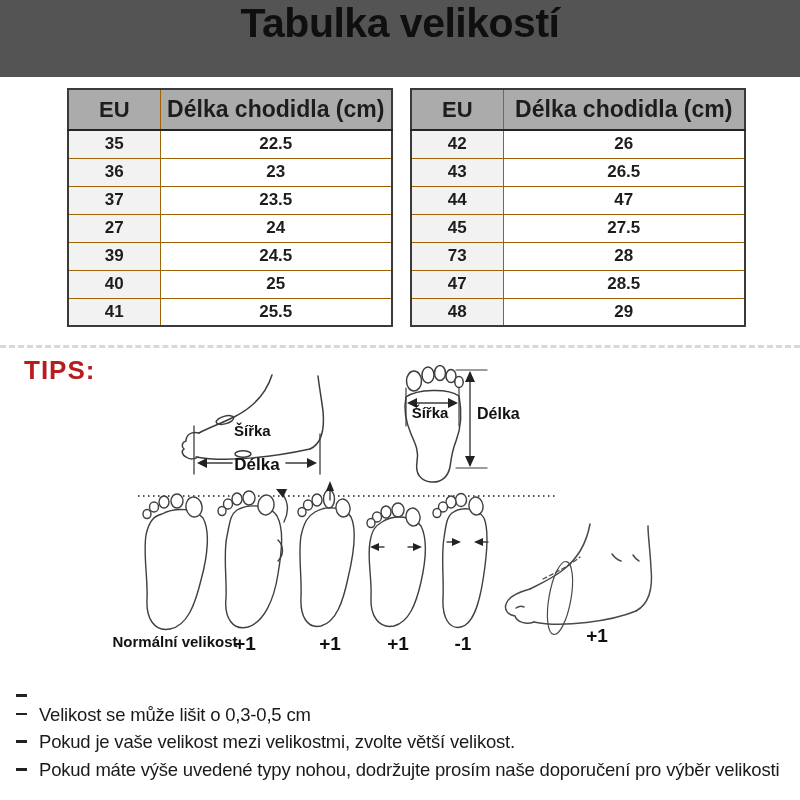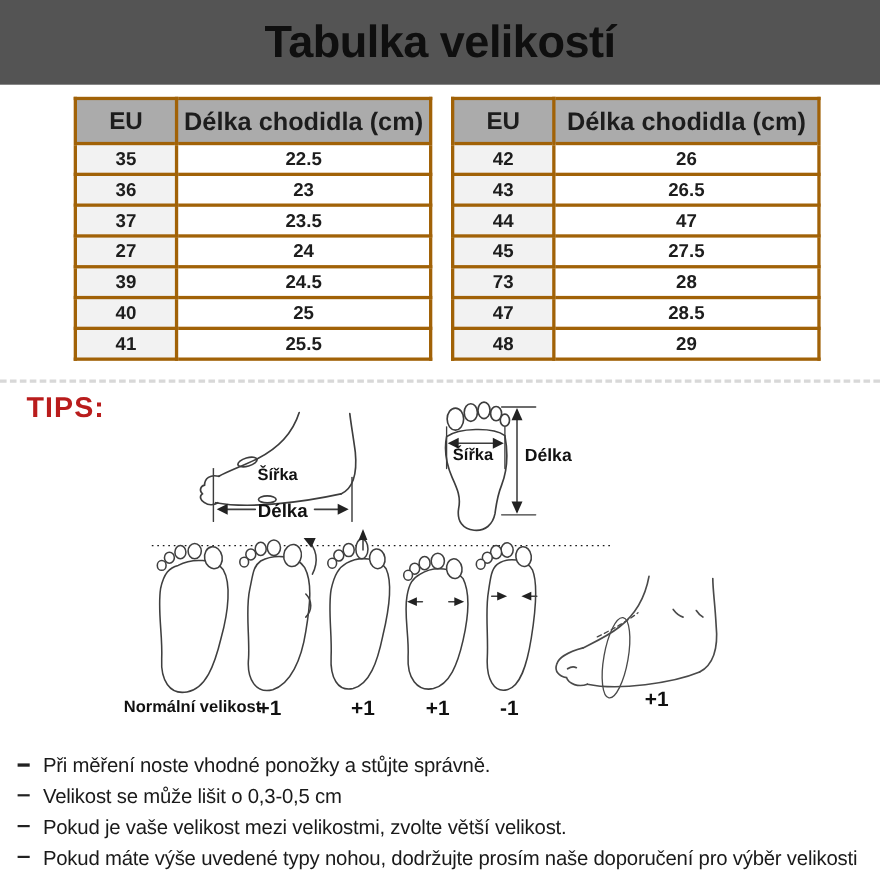--- a/index.html
+++ b/index.html
@@ -3,33 +3,33 @@
 <meta charset="utf-8">
 <style>
   * { box-sizing: border-box; }
   html,body { margin:0; padding:0; }
   body {
     width:800px; height:800px; position:relative; overflow:hidden;
     background:#ffffff; font-family:"Liberation Sans", sans-serif;
   }
   .banner {
     position:absolute; left:0; top:0; width:800px; height:77px;
-    background:#545454; display:flex; align-items:center; justify-content:center;
+    background:#545454; display:flex; align-items:flex-start; justify-content:center;
   }
   .banner h1 {
     margin:0; font-size:41px; font-weight:700; color:#0f0f0f; letter-spacing:-0.5px;
   }
   table.size-table {
     position:absolute; top:88px; border-collapse:collapse; table-layout:fixed;
     background:#fff; border:2px solid #3a3a3a;
   }
   #table-left  { left:67px;  width:326px; }
   #table-right { left:410px; width:336px; }
   .size-table th, .size-table td {
-    border:3px solid #a16207; text-align:center; vertical-align:middle;
+    border:1px solid #a16207; text-align:center; vertical-align:middle;
     color:#1d1d1d; padding:0;
   }
   .size-table thead th {
     background:#ababab; height:41px; font-size:23px; font-weight:700;
     border-bottom:2px solid #242424;
   }
   .size-table thead th.col-size { width:92px; font-size:22px; }
   .size-table tbody td { height:28px; font-size:17px; font-weight:700; background:#ffffff; }
   .size-table tbody td:first-child { background:#f2f2f2; }
   .dashed-sep {
@@ -258,21 +258,20 @@
   <text class="diagram-label" x="245" y="300" font-size="19" text-anchor="middle" fill="#e8432f">+1</text>
   <text class="diagram-label" x="330" y="300" font-size="19" text-anchor="middle" fill="#e8432f">+1</text>
   <text class="diagram-label" x="398" y="300" font-size="19" text-anchor="middle" fill="#e8432f">+1</text>
   <text class="diagram-label" x="463" y="300" font-size="19" text-anchor="middle" fill="#e8432f">-1</text>
   <text class="diagram-label" x="597" y="292" font-size="19" text-anchor="middle" fill="#e8432f">+1</text>
 </svg>
 
 <ul class="notes">
     <li>
       <span class="dash"></span>
-      <span>Při měření noste vhodné ponožky a stůjte správně.</span>
     </li>
     <li>
       <span class="dash"></span>
       <span>Velikost se může lišit o 0,3-0,5 cm</span>
     </li>
     <li>
       <span class="dash"></span>
       <span>Pokud je vaše velikost mezi velikostmi, zvolte větší velikost.</span>
     </li>
     <li>

